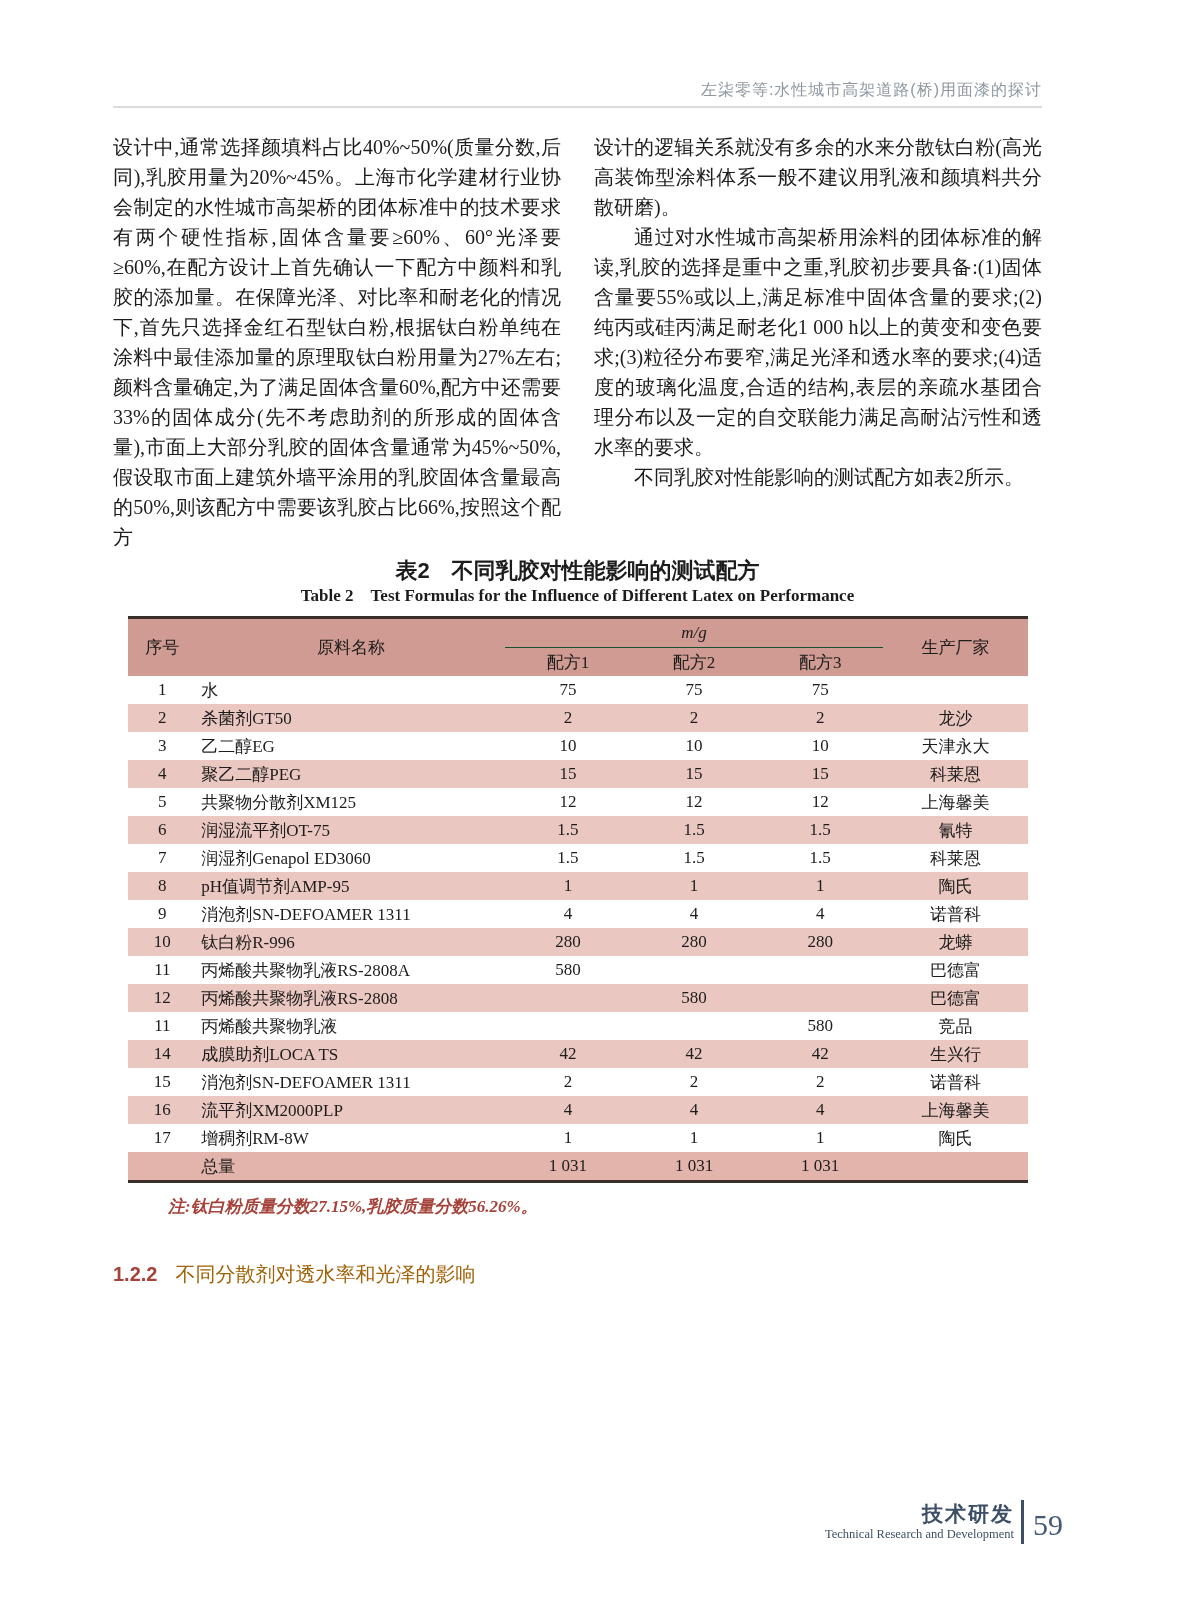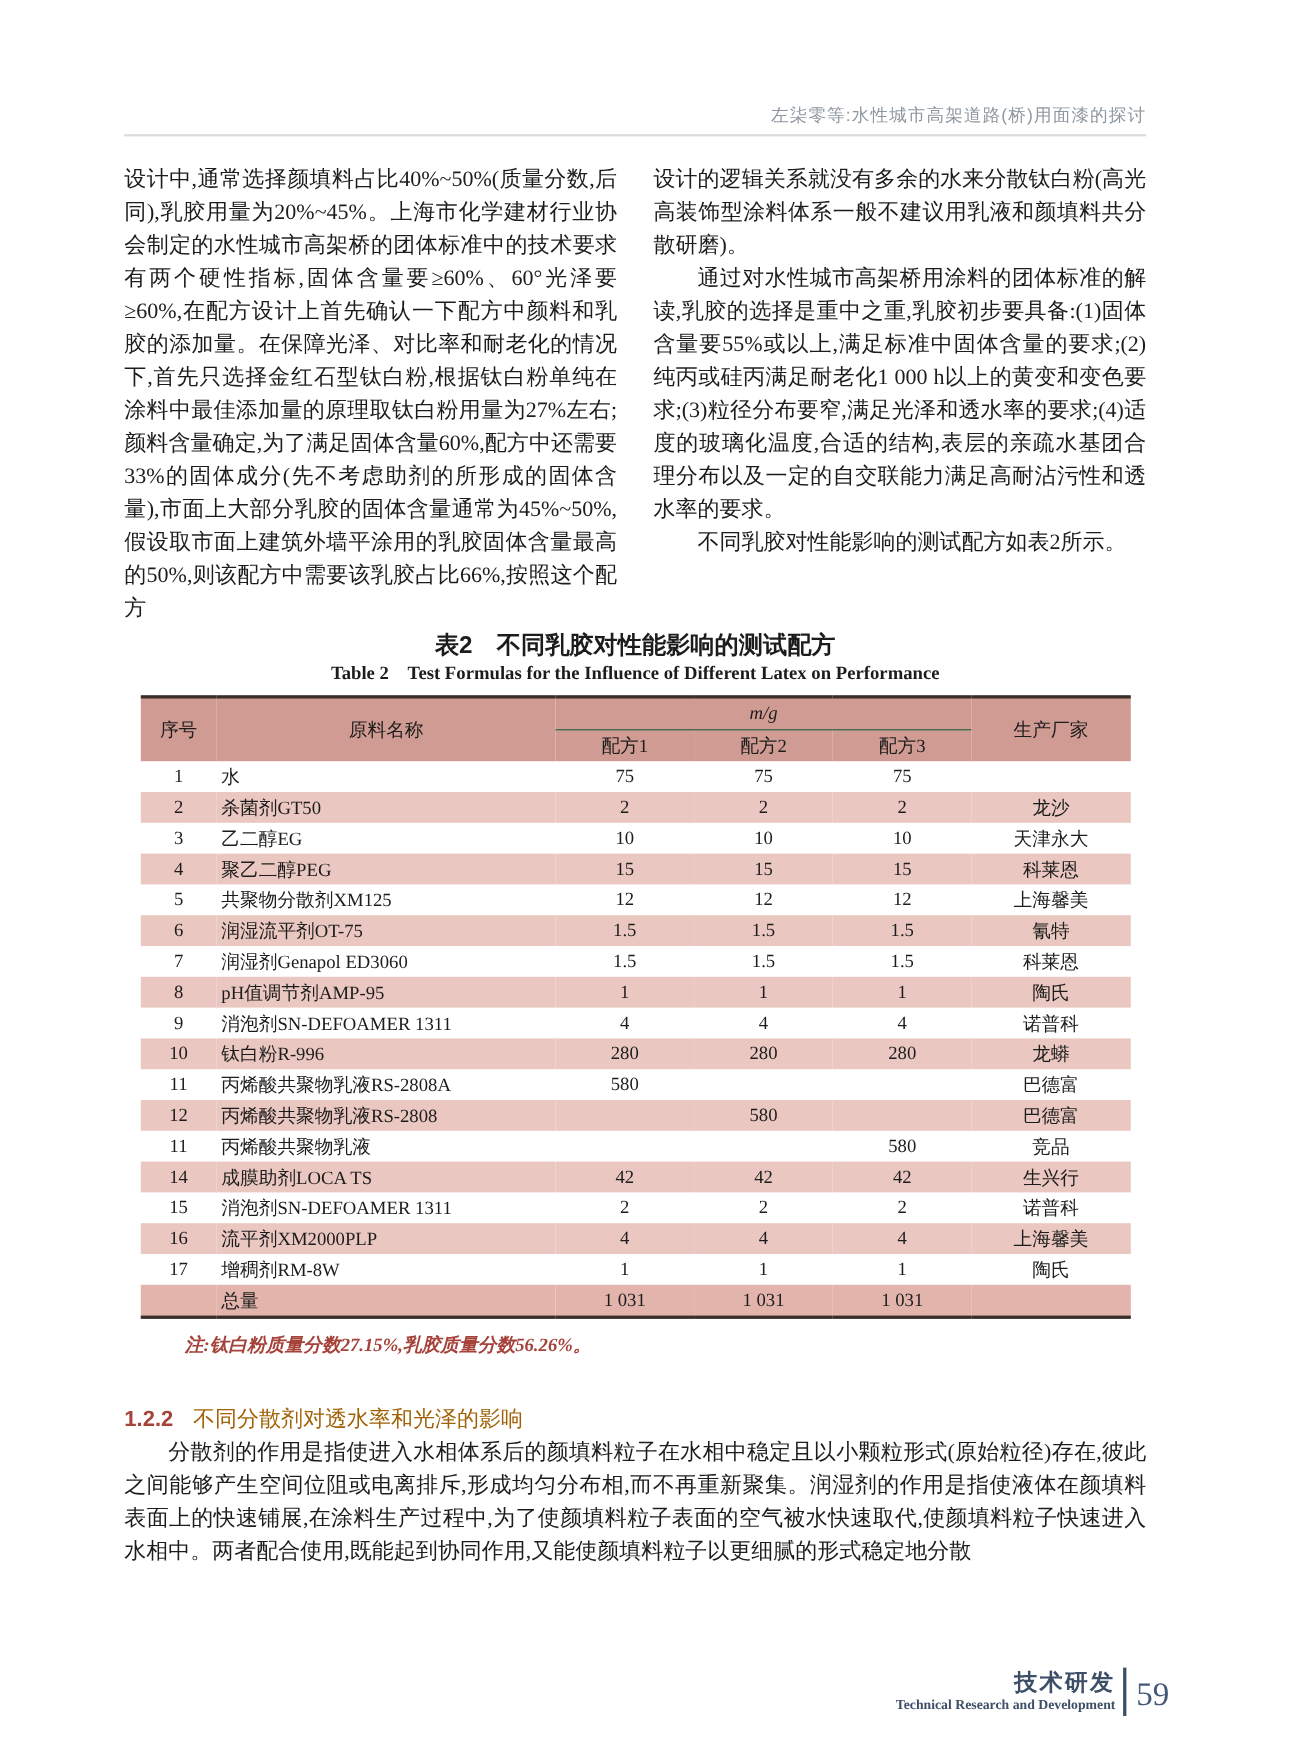--- a/index.html
+++ b/index.html
@@ -11,21 +11,21 @@
     --table-border:#3a2e2b;
     --footer-blue:#3d4f66;
     --page-num-blue:#44597a;
   }
   html,body{margin:0;padding:0;}
   body{
     width:1187px;height:1600px;background:#ffffff;
     font-family:"Liberation Serif","DejaVu Serif",serif;
     color:#1c1c1c;position:relative;overflow:hidden;
   }
-  .page{position:absolute;left:0;top:16px;width:1187px;height:1328px;}
+  .page{position:absolute;left:0;top:0;width:1187px;height:1328px;}
   .content{position:absolute;left:113px;top:0;width:929px;}
 
   .running-head{
     padding-top:80px;text-align:right;
     font-family:"Liberation Sans","DejaVu Sans",sans-serif;
     font-size:16px;letter-spacing:1px;color:var(--header-gray);
     line-height:20px;
   }
   .header-rule{margin-top:6px;border-bottom:2px solid #d9dcde;}
 
@@ -84,21 +84,21 @@
     position:absolute;right:124px;top:1497px;
     display:flex;align-items:center;
   }
   .footer-labels{text-align:right;color:var(--footer-blue);}
   .footer-zh{
     font-family:"Liberation Sans","DejaVu Sans",sans-serif;
     font-size:21px;font-weight:bold;line-height:24px;letter-spacing:2px;
   }
   .footer-en{
     font-family:"Liberation Serif","DejaVu Serif",serif;
-    font-size:12.5px;font-weight:bold;line-height:16px;
+    font-size:12.5px;font-weight:normal;line-height:16px;
   }
   .footer-bar{width:3px;height:44px;background:var(--footer-blue);margin:0 9px 0 7px;}
   .footer-page{
     font-family:"Liberation Serif","DejaVu Serif",serif;
     font-size:30px;color:var(--page-num-blue);line-height:44px;
     padding-top:6px;
   }
 </style>
 </head>
 <body>
@@ -291,21 +291,20 @@
       </tfoot>
     </table>
 
     <div class="table-note">注:钛白粉质量分数27.15%,乳胶质量分数56.26%。</div>
 
     <div class="cols bottom-cols">
       <div class="col">
         <div class="section-heading">
           <span class="sec-num">1.2.2</span><span class="sec-title">不同分散剂对透水率和光泽的影响</span>
         </div>
-        <p class="para indent">分散剂的作用是指使进入水相体系后的颜填料粒子在水相中稳定且以小颗粒形式(原始粒径)存在,彼此之间能够产生空间位阻或电离排斥,形成均匀分布相,而不再重新聚集。润湿剂的作用是指使液体在颜填料表面上的快速铺展,在涂料生产过程中,为了使颜填料粒子表面的空气被水快速取代,使颜填料粒子快速进入水相中。两者配合使用,既能起到协同作用,又能使颜填料粒子以更细腻的形式稳定地分散</p>
       </div>
     </div>
 
   </div>
 
   <div class="footer">
     <div class="footer-labels">
       <div class="footer-zh">技术研发</div>
       <div class="footer-en">Technical Research and Development</div>
     </div>

